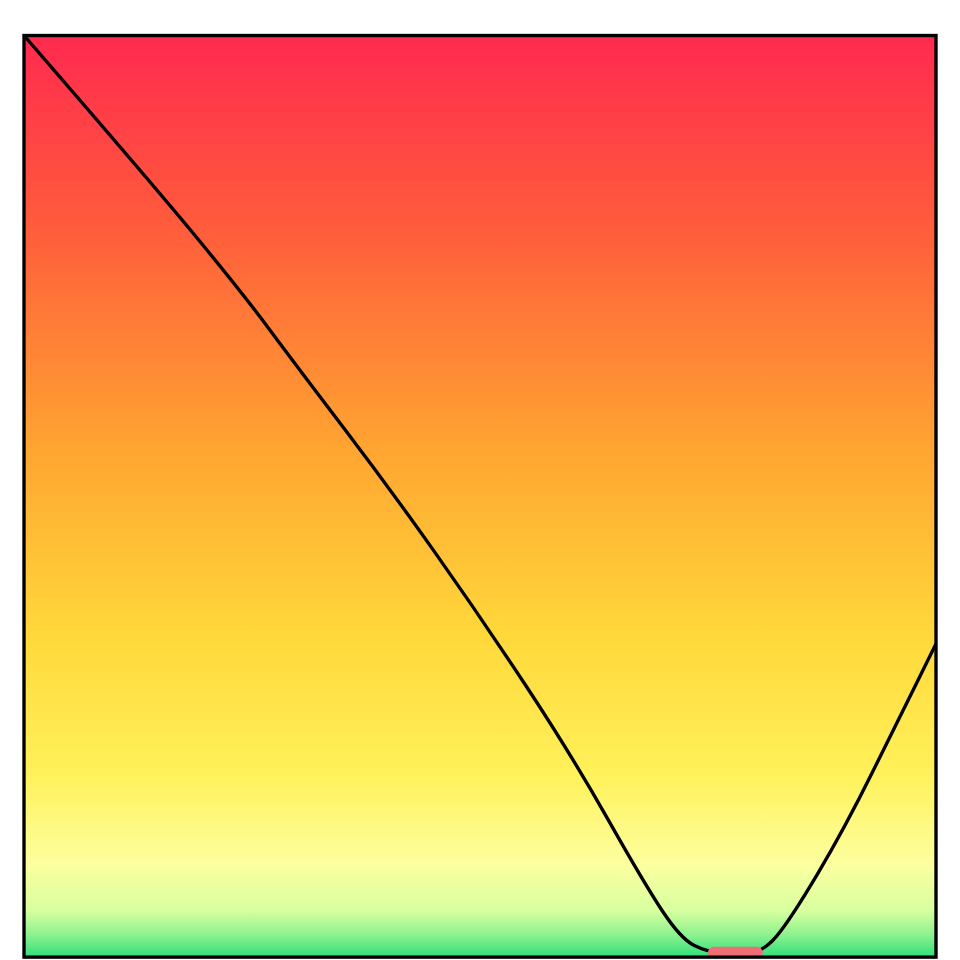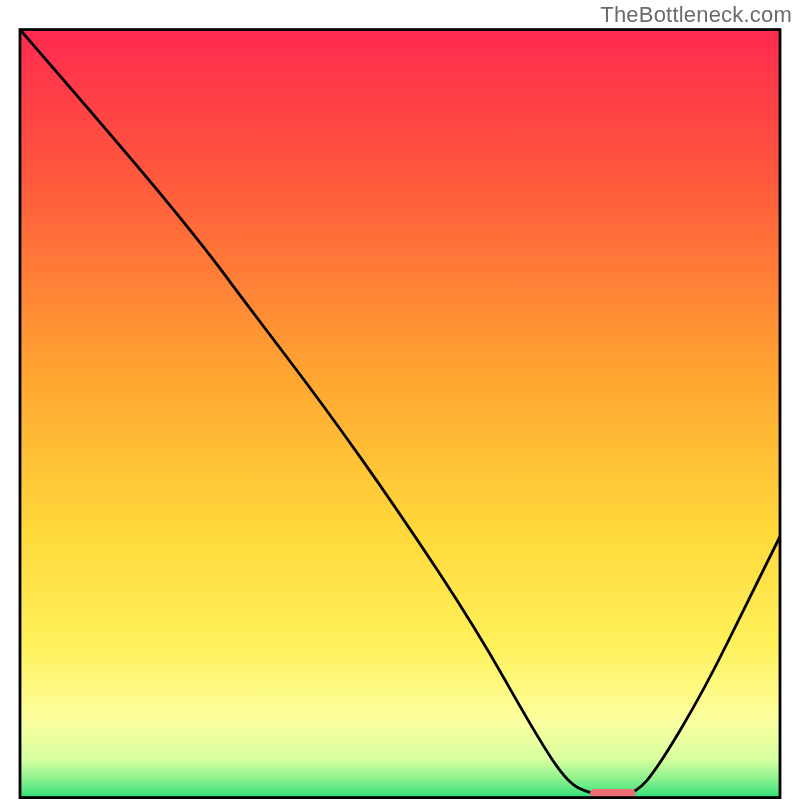--- a/index.html
+++ b/index.html
@@ -30,21 +30,20 @@
     left: 0;
     top: 0;
     width: 800px;
     height: 800px;
   }
 </style>
 </head>
 <body>
 
 <div class="chart-container">
-  <div class="watermark">TheBottleneck.com</div>
 
   <svg class="plot" viewBox="0 0 100 100" preserveAspectRatio="none">
     <defs>
       <linearGradient id="bg-grad" x1="0" y1="0" x2="0" y2="1">
           <stop offset="0%" stop-color="#ff2a4f"></stop>
           <stop offset="20%" stop-color="#ff5a3c"></stop>
           <stop offset="45%" stop-color="#ffa531"></stop>
           <stop offset="65%" stop-color="#ffd83a"></stop>
           <stop offset="80%" stop-color="#fff15a"></stop>
           <stop offset="90%" stop-color="#fcff9f"></stop>

